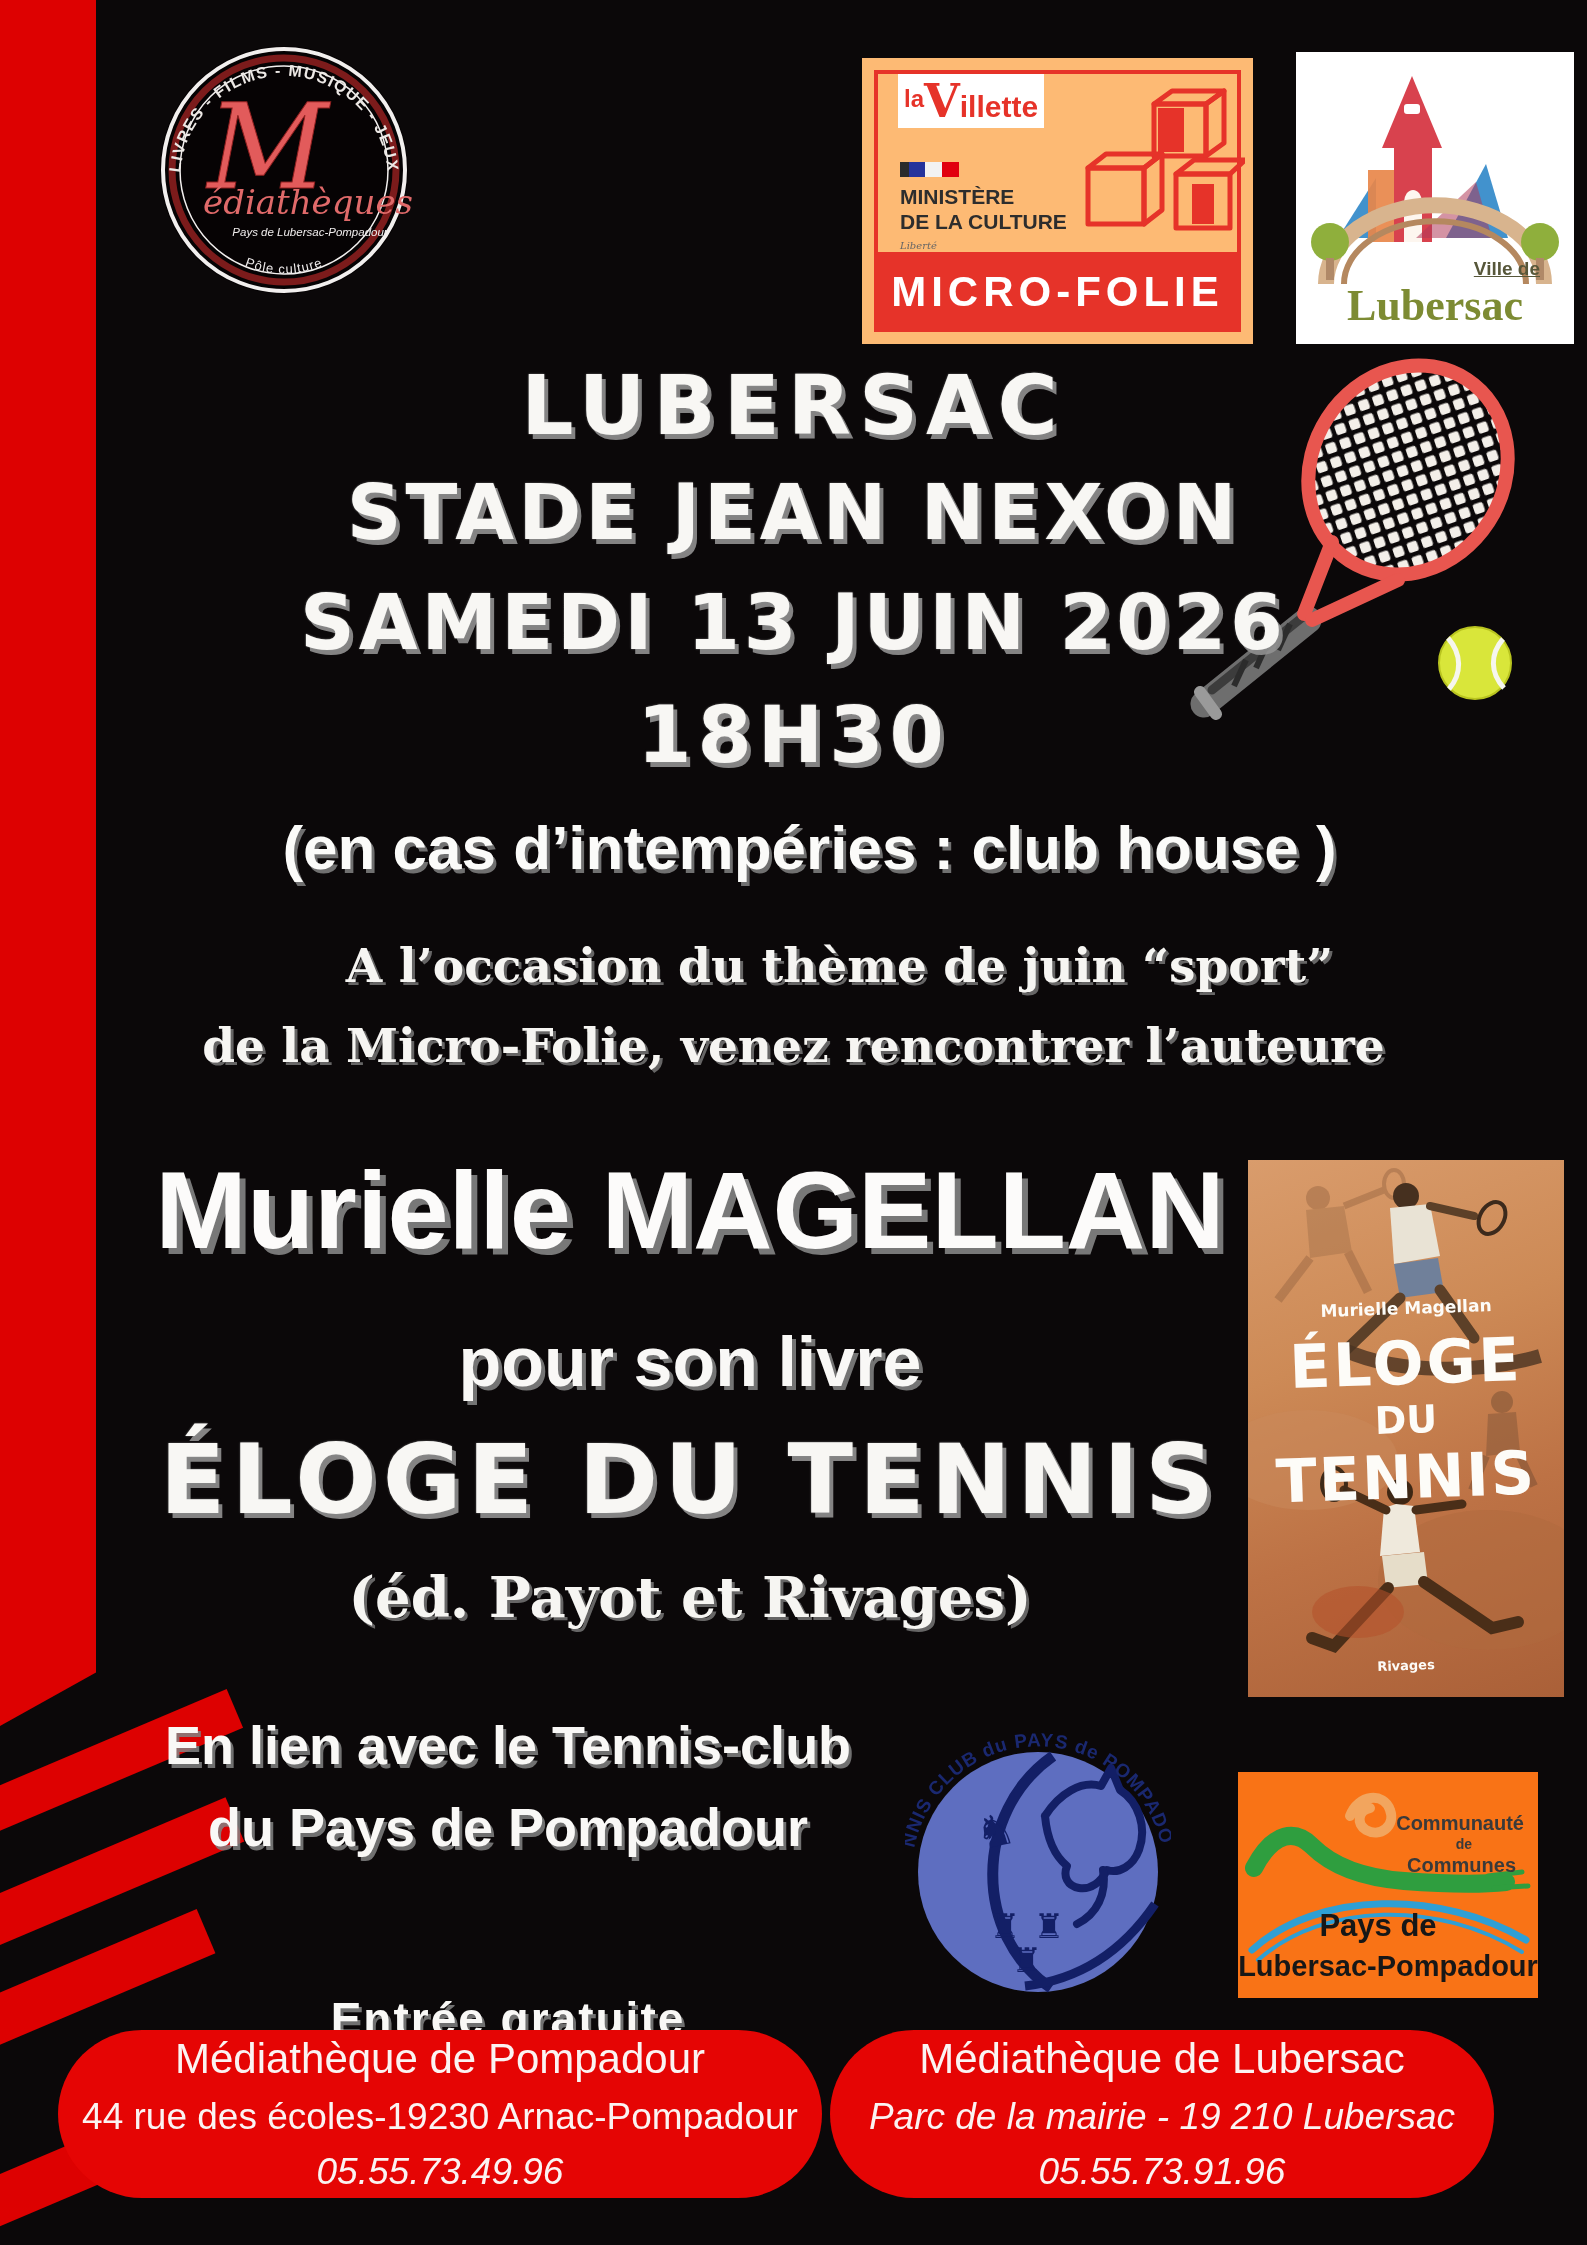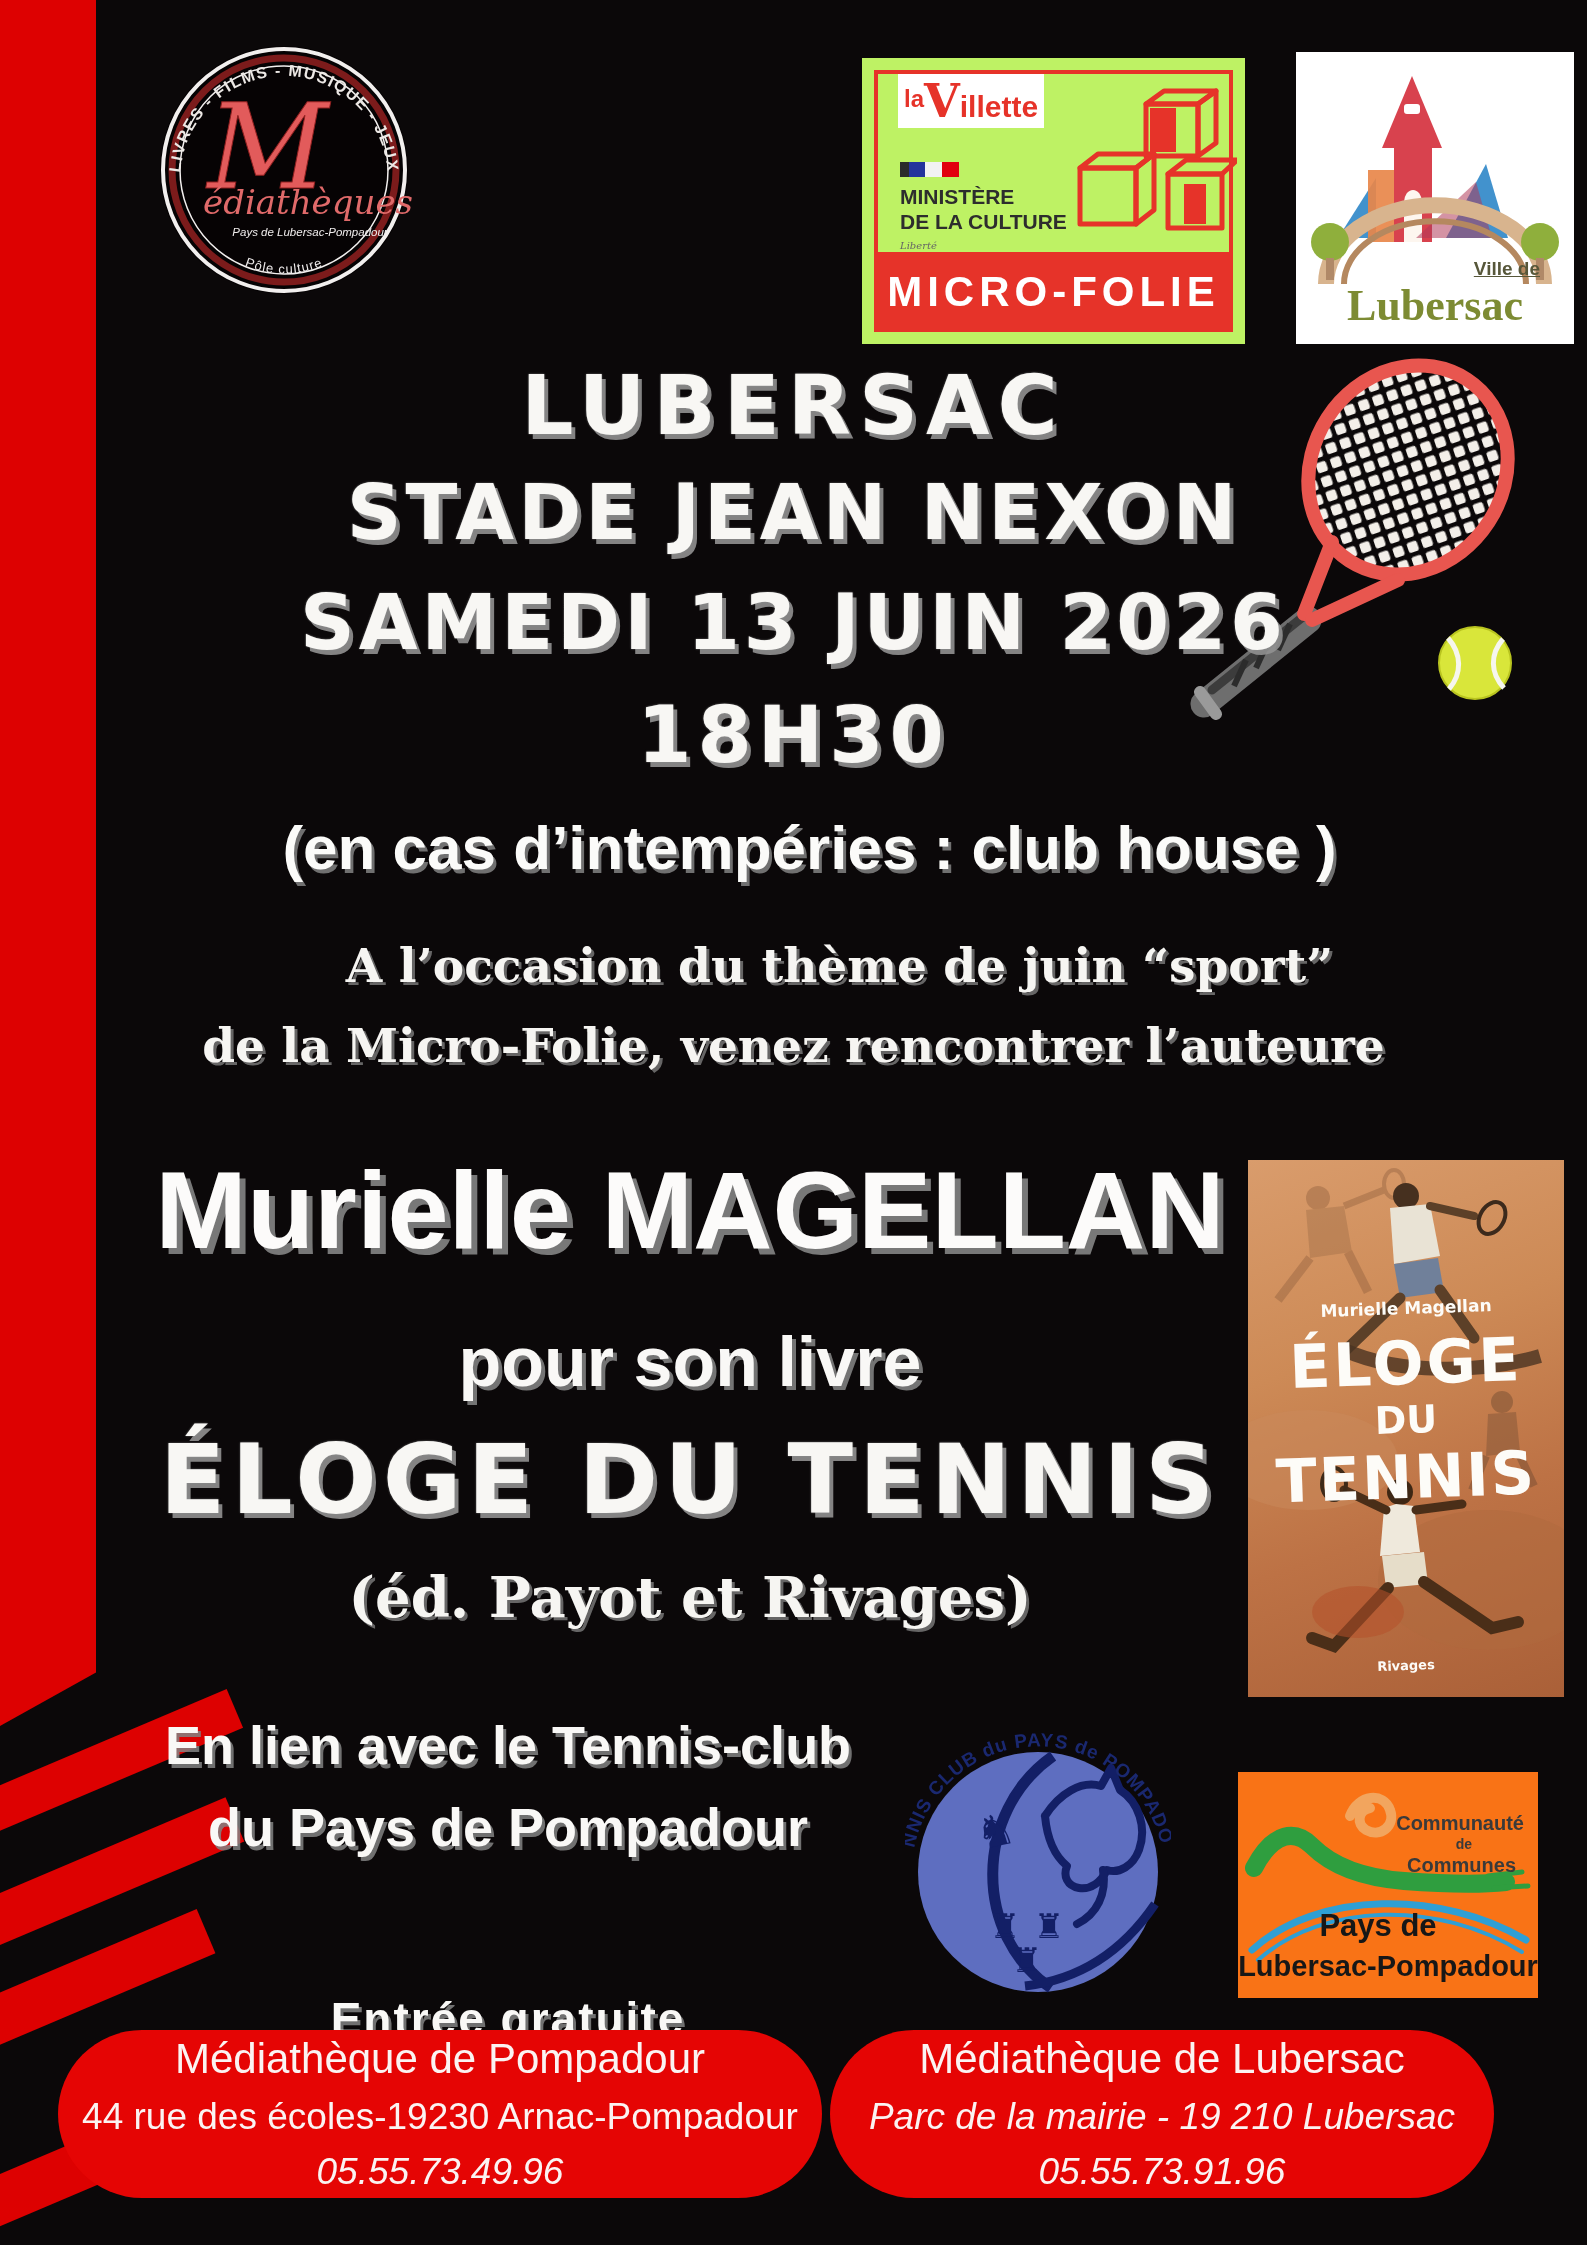--- a/index.html
+++ b/index.html
@@ -42,21 +42,21 @@
         font-weight:800;color:#f9f8f6;font-family:"Liberation Sans",sans-serif;
         text-shadow:3px 4px 0 rgba(130,130,130,.85);}
   .p1{top:1714px;font-size:54px;}
   .p2{top:1796px;font-size:54px;}
   .free{top:1992px;font-size:46px;letter-spacing:2px;}
 
   
   .medlogo{position:absolute;left:150px;top:28px;width:268px;height:288px;}
 
   
-  .mf{position:absolute;left:862px;top:58px;width:383px;height:286px;background:#bef264;}
+  .mf{position:absolute;left:862px;top:58px;width:383px;height:286px;background:#fdba74;padding-left:8px;}
   .mf-frame{position:absolute;inset:12px;border:4px solid #e63329;}
   .mf-brand{position:absolute;left:36px;top:16px;color:#e63329;font-weight:800;background:#fff;padding:0 6px;}
   .mf-brand .b1{font-size:24px;vertical-align:10px;}
   .mf-brand .b2{font-size:46px;font-family:"DejaVu Serif",serif;}
   .mf-brand .b3{font-size:30px;}
   .mf-flag{position:absolute;left:38px;top:104px;width:50px;height:15px;
            background:linear-gradient(90deg,#24339c 0 33%,#f2f2f2 33% 66%,#e1000f 66%);
            border-left:9px solid #2b2b2b;}
   .mf-min{position:absolute;left:38px;top:126px;color:#2d2d2d;font-weight:800;font-size:21px;line-height:25px;}
   .mf-motto{position:absolute;left:38px;top:182px;color:#666;font-style:italic;font-size:10px;line-height:12px;

